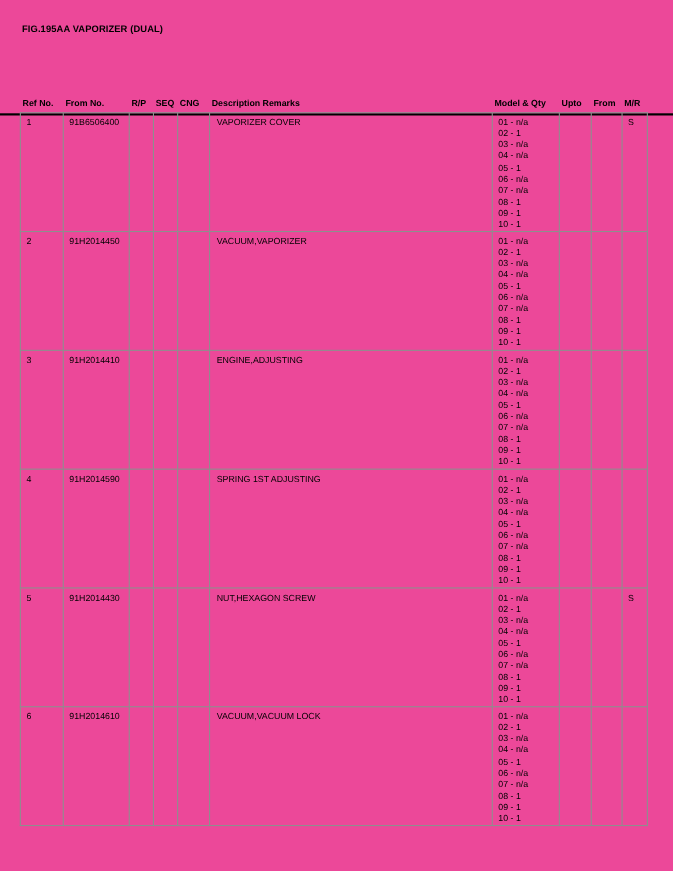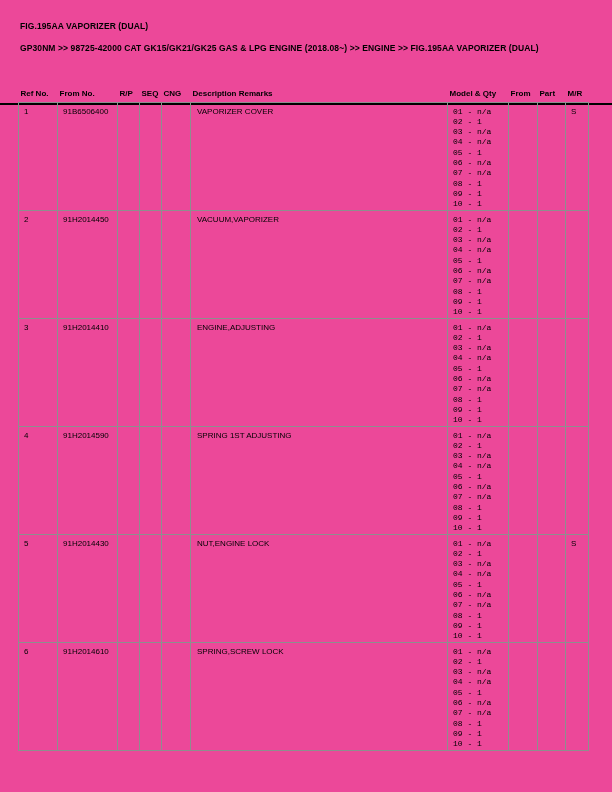--- a/index.html
+++ b/index.html
@@ -53,30 +53,29 @@
   table.parts-table tbody td {
     border: 1px solid #8e8e8e;
     vertical-align: top;
     padding: 4px 2px 0 5px;
     height: 108px;
     font-size: 8px;
     line-height: 10.3px;
     overflow: hidden;
   }
   table.parts-table tbody td.c-desc { padding-left: 6px; }
-  .model-line { white-space: nowrap; font-family: Liberation Mono, monospace; }
+  .model-line { white-space: nowrap; }
 </style>
 </head>
 <body>
 
 <div class="page">
 
   <div class="doc-title">FIG.195AA VAPORIZER (DUAL)</div>
 
-  <div class="breadcrumb">GP30NM &gt;&gt; 98725-42000 CAT GK15/GK21/GK25 GAS &amp; LPG ENGINE (2018.08~) &gt;&gt; ENGINE &gt;&gt; FIG.195AA VAPORIZER (DUAL)</div>
 
   <div class="header-rule"></div>
 
   <table class="parts-table">
     <colgroup>
       <col style="width:39px">
       <col style="width:60px">
       <col style="width:22px">
       <col style="width:22px">
       <col style="width:29px">
@@ -88,22 +87,22 @@
     </colgroup>
     <thead>
       <tr>
         <th>Ref No.</th>
         <th>From No.</th>
         <th>R/P</th>
         <th>SEQ</th>
         <th>CNG</th>
         <th>Description Remarks</th>
         <th>Model &amp; Qty</th>
+        <th>Upto</th>
         <th>From</th>
-        <th>Part</th>
         <th>M/R</th>
       </tr>
     </thead>
     <tbody>
         <tr>
     <td class="c-ref">1</td>
     <td class="c-part">91B6506400</td>
     <td class="c-rp"></td>
     <td class="c-seq"></td>
     <td class="c-cng"></td>
@@ -192,21 +191,21 @@
     <td class="c-from"></td>
     <td class="c-upto"></td>
     <td class="c-mr"></td>
   </tr>
         <tr>
     <td class="c-ref">5</td>
     <td class="c-part">91H2014430</td>
     <td class="c-rp"></td>
     <td class="c-seq"></td>
     <td class="c-cng"></td>
-    <td class="c-desc">NUT,ENGINE LOCK</td>
+    <td class="c-desc">NUT,HEXAGON SCREW</td>
     <td class="c-model">
             <div class="model-line">01 - n/a</div>
             <div class="model-line">02 - 1</div>
             <div class="model-line">03 - n/a</div>
             <div class="model-line">04 - n/a</div>
             <div class="model-line">05 - 1</div>
             <div class="model-line">06 - n/a</div>
             <div class="model-line">07 - n/a</div>
             <div class="model-line">08 - 1</div>
             <div class="model-line">09 - 1</div>
@@ -215,21 +214,21 @@
     <td class="c-from"></td>
     <td class="c-upto"></td>
     <td class="c-mr">S</td>
   </tr>
         <tr>
     <td class="c-ref">6</td>
     <td class="c-part">91H2014610</td>
     <td class="c-rp"></td>
     <td class="c-seq"></td>
     <td class="c-cng"></td>
-    <td class="c-desc">SPRING,SCREW LOCK</td>
+    <td class="c-desc">VACUUM,VACUUM LOCK</td>
     <td class="c-model">
             <div class="model-line">01 - n/a</div>
             <div class="model-line">02 - 1</div>
             <div class="model-line">03 - n/a</div>
             <div class="model-line">04 - n/a</div>
             <div class="model-line">05 - 1</div>
             <div class="model-line">06 - n/a</div>
             <div class="model-line">07 - n/a</div>
             <div class="model-line">08 - 1</div>
             <div class="model-line">09 - 1</div>

